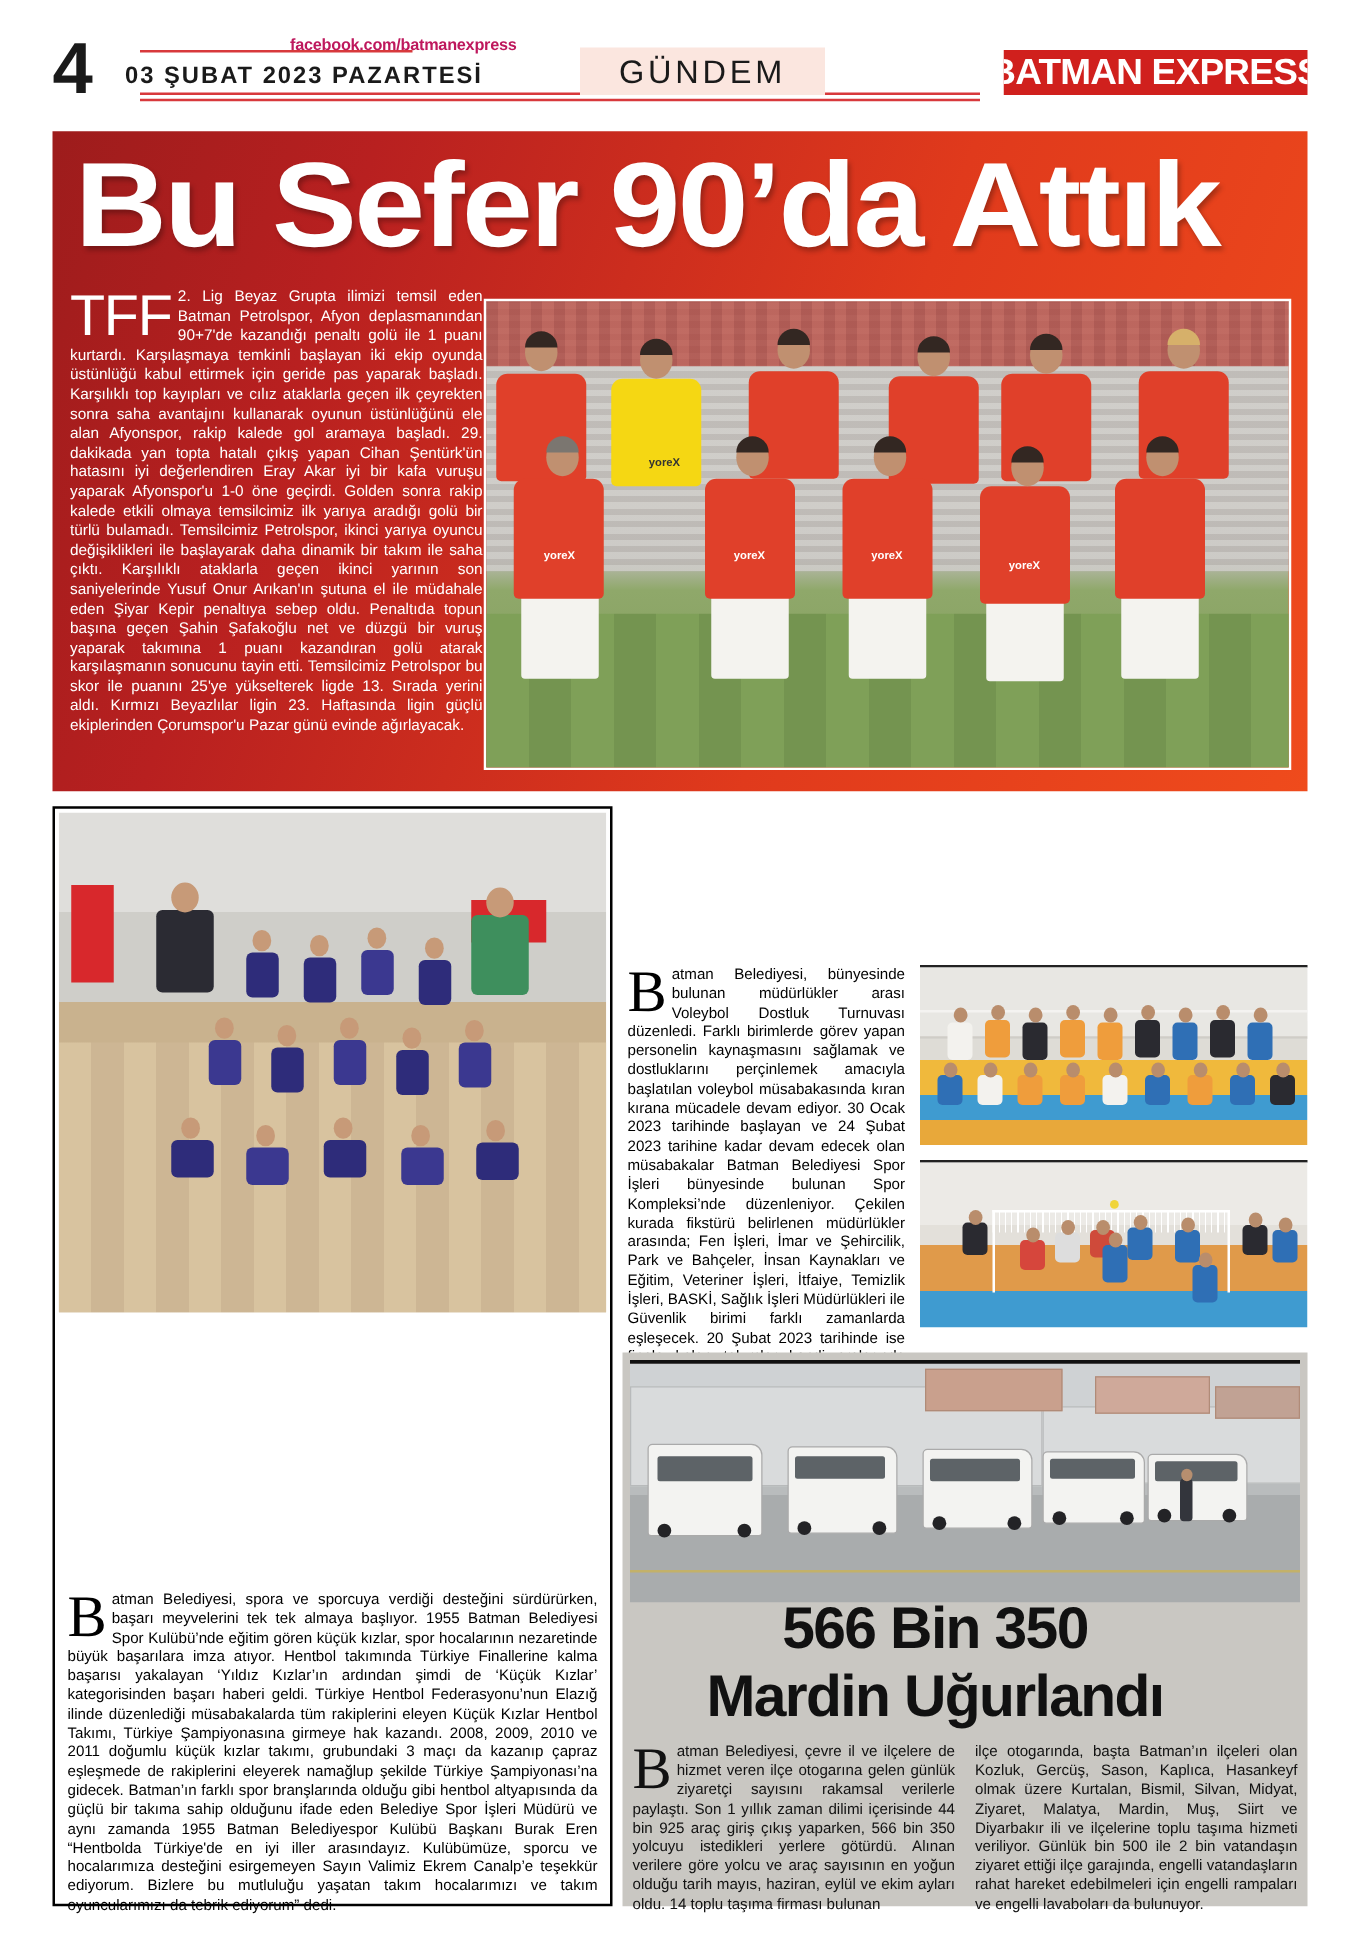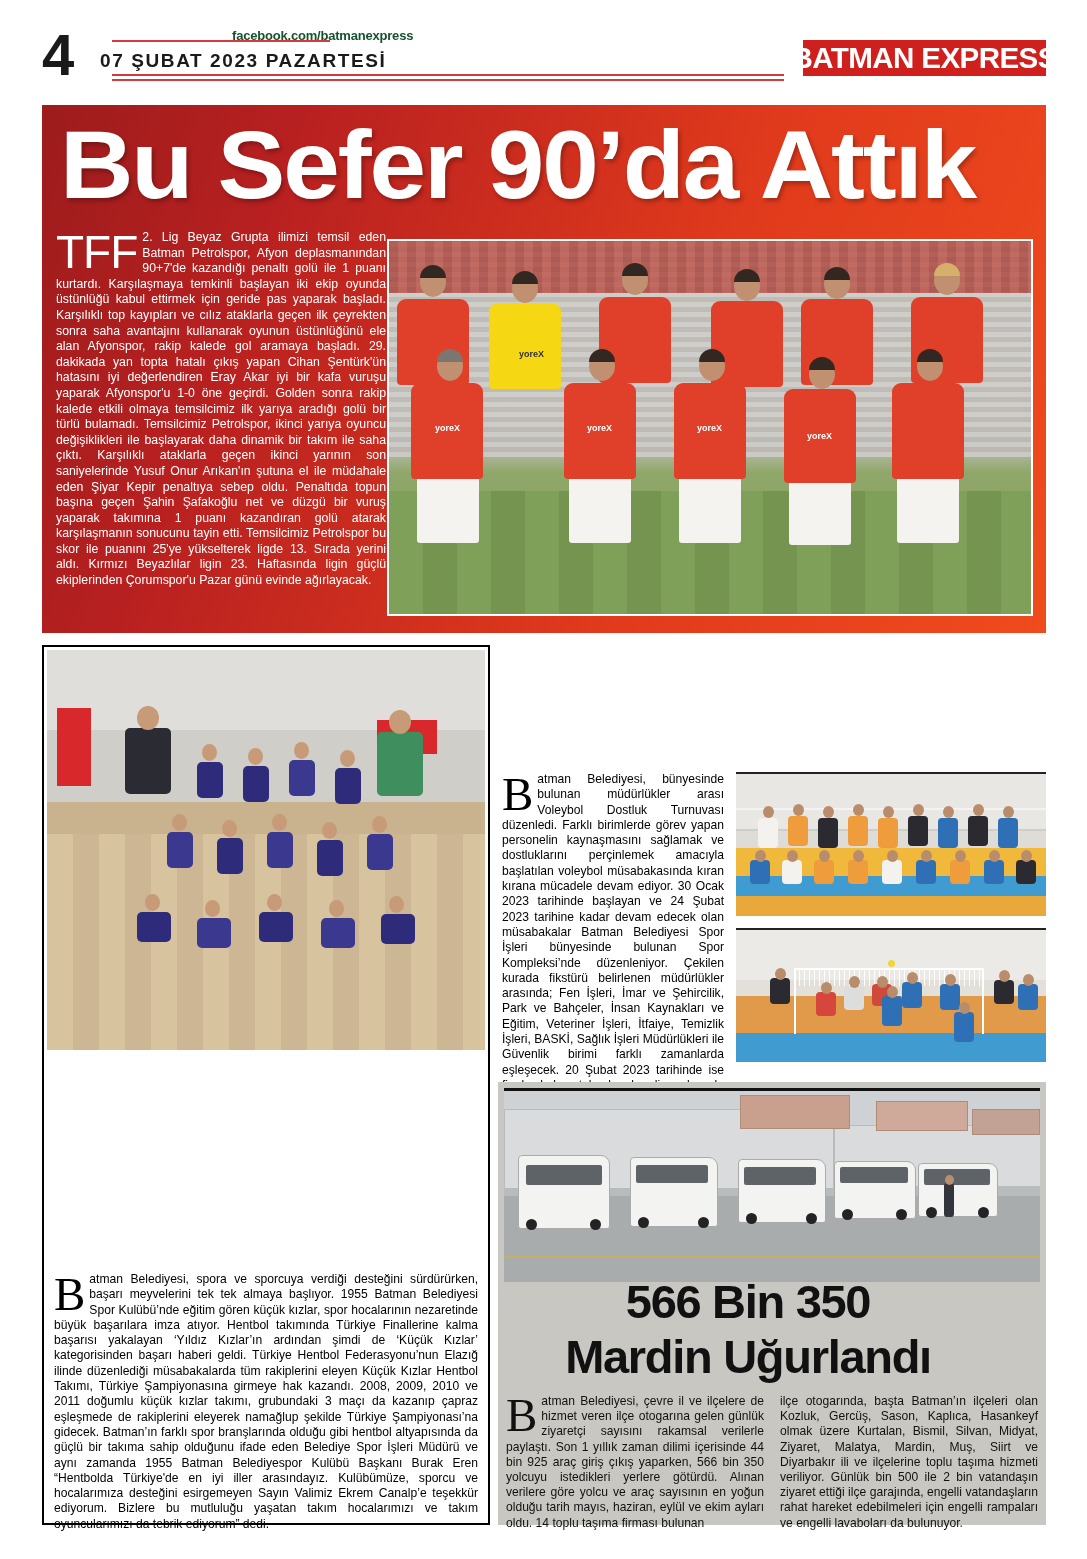--- a/index.html
+++ b/index.html
@@ -18,21 +18,21 @@
     font-size: 58px; font-weight: 700; line-height: 1;
     font-family: "Liberation Sans", sans-serif;
     color: #1a1a1a; letter-spacing: -2px;
   }
   .head-rule-top {
     position: absolute; left: 112px; top: 40px; width: 218px; height: 2px;
     background: #d8393c;
   }
   .fb-link {
     position: absolute; left: 232px; top: 28px;
-    font-size: 13px; font-weight: 700; color: #14532d;
+    font-size: 13px; font-weight: 700; color: #be185d;
     font-family: "Liberation Sans", sans-serif; letter-spacing: -0.2px;
   }
   .head-date {
     position: absolute; left: 100px; top: 50px;
     font-size: 19px; font-weight: 700; color: #1a1a1a;
     letter-spacing: 1.6px; font-family: "Liberation Sans", sans-serif;
   }
   .head-rule-b1 { position:absolute; left:112px; top:74px; width:672px; height:2px; background:#d8393c; }
   .head-rule-b2 { position:absolute; left:112px; top:79px; width:672px; height:2px; background:#d8393c; }
   .section-tag {
@@ -152,21 +152,21 @@
     background: repeating-linear-gradient(0deg,#cfcdc9 0 5px,#bcb8b4 5px 10px); opacity:.85;}
   .seats-red { position:absolute; left:0; top:0; width:100%; height:14%;
     background: repeating-linear-gradient(90deg,#a83a33 0 9px,#bb4a40 9px 18px); opacity:.75;}
   .pitch { position:absolute; left:0; bottom:0; width:100%; height:33%;
     background: repeating-linear-gradient(90deg,#7fa058 0 34px,#749450 34px 68px); }
   .p-head { position:absolute; width:26px; height:30px; border-radius:50%; background:#c09070; }
   .p-hair { position:absolute; width:26px; height:13px; border-radius:13px 13px 0 0; background:#332722; }
   .p-body { position:absolute; width:72px; height:86px; border-radius:9px 9px 4px 4px; background:#e0402a; }
   .p-body.kit-yellow { background:#f5d713; }
   .p-legs { position:absolute; width:62px; height:74px; background:#f4f3ef; border-radius:3px; }
-  .yorex { position:absolute; color:#fff; font-size:9px; font-weight:700; font-family:"Liberation Sans",sans-serif;}
+  .yorex { position:absolute; color:#fff; font-size:9px; font-weight:700; font-family:"Liberation Sans",sans-serif;margin-top:16px;}
 
   .gym-bg { background: linear-gradient(#e9e8e4 0 30%, #dedcd6 30% 52%, #f0b93c 52% 72%, #3f9bd0 72% 86%, #e8a83a 86% 100%); }
   .gym-bg2 { background: linear-gradient(#eceae6 0 38%, #e3e0da 38% 50%, #e09a4a 50% 78%, #3f9bd0 78% 100%); }
   .gym-wall { position:absolute; left:0; top:0; width:100%; height:40%; background:#e8e7e3;
      border-bottom:2px solid #cfcdc7; }
   .vp-h { position:absolute; width:11px; height:12px; border-radius:50%; background:#b98d6c; }
   .vp-b { position:absolute; width:20px; height:30px; border-radius:4px; background:#f3f2ee; }
   .vp-b.o { background:#ef9d3c; }
   .vp-b.bl { background:#2f6fb5; }
   .vp-b.dk { background:#2a2a30; }
@@ -189,23 +189,26 @@
 </style>
 </head>
 <body>
 
 <div class="page">
 
   <div class="masthead">
     <div class="pagenum">4</div>
     <div class="head-rule-top"></div>
     <div class="fb-link">facebook.com/batmanexpress</div>
-    <div class="head-date">07 ŞUBAT 2023 PAZARTESİ</div>
+    <div class="head-date">03 ŞUBAT 2023 PAZARTESİ</div>
     <div class="head-rule-b1"></div>
     <div class="head-rule-b2"></div>
+    <div class="section-tag">
+      <span>GÜNDEM</span>
+    </div>
     <div class="nameplate">
       <span>BATMAN EXPRESS</span>
     </div>
   </div>
 
   <div class="story-top">
     <div class="hl-top">Bu Sefer 90’da Attık</div>
 
     <div class="top-body">
       <span class="dropcap-tff">TFF</span><span>2. Lig Beyaz Grupta ilimizi temsil eden Batman Petrolspor, Afyon deplasmanından 90+7'de kazandığı penaltı golü ile 1 puanı kurtardı. Karşılaşmaya temkinli başlayan iki ekip oyunda üstünlüğü kabul ettirmek için geride pas yaparak başladı. Karşılıklı top kayıpları ve cılız ataklarla geçen ilk çeyrekten sonra saha avantajını kullanarak oyunun üstünlüğünü ele alan Afyonspor, rakip kalede gol aramaya başladı. 29. dakikada yan topta hatalı çıkış yapan Cihan Şentürk'ün hatasını iyi değerlendiren Eray Akar iyi bir kafa vuruşu yaparak Afyonspor'u 1-0 öne geçirdi. Golden sonra rakip kalede etkili olmaya temsilcimiz ilk yarıya aradığı golü bir türlü bulamadı. Temsilcimiz Petrolspor, ikinci yarıya oyuncu değişiklikleri ile başlayarak daha dinamik bir takım ile saha çıktı. Karşılıklı ataklarla geçen ikinci yarının son saniyelerinde Yusuf Onur Arıkan'ın şutuna el ile müdahale eden Şiyar Kepir penaltıya sebep oldu. Penaltıda topun başına geçen Şahin Şafakoğlu net ve düzgü bir vuruş yaparak takımına 1 puanı kazandıran golü atarak karşılaşmanın sonucunu tayin etti. Temsilcimiz Petrolspor bu skor ile puanını 25'ye yükselterek ligde 13. Sırada yerini aldı. Kırmızı Beyazlılar ligin 23. Haftasında ligin güçlü ekiplerinden Çorumspor'u Pazar günü evinde ağırlayacak.</span>

